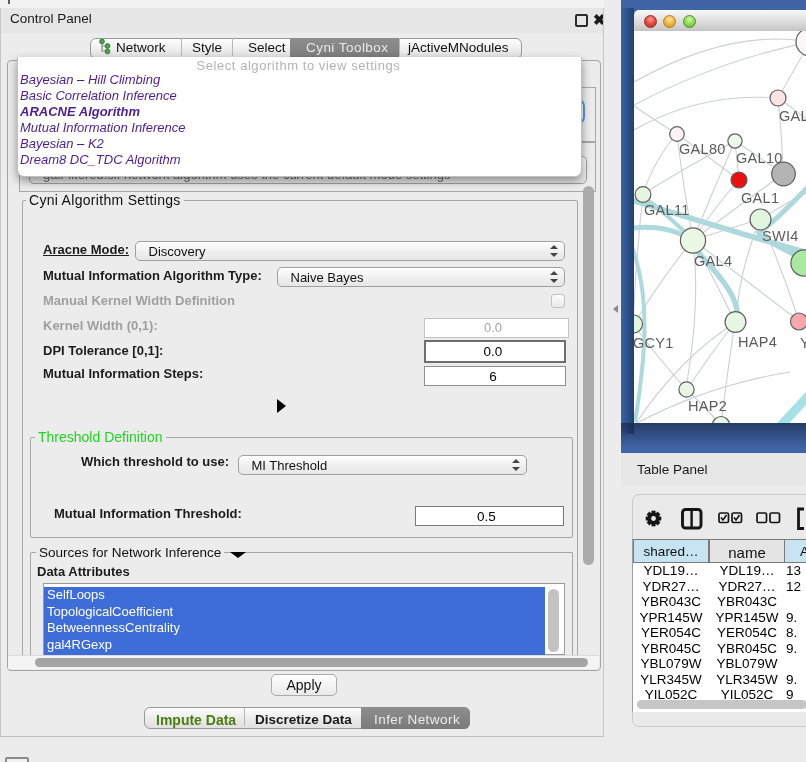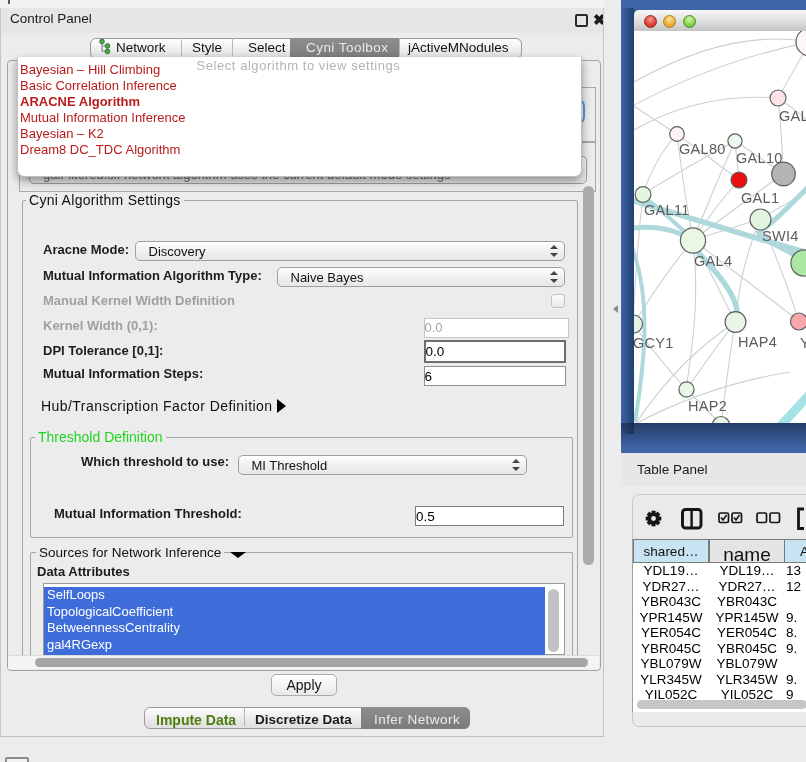--- a/index.html
+++ b/index.html
@@ -14,21 +14,21 @@
      font-size:13px;color:#111;}
   .combo .ct{position:absolute;left:13px;top:4px;}
   .spin{position:absolute;right:6px;top:0;width:8px;height:100%;}
   .spin:before{content:"";position:absolute;left:0;top:3px;
      border-left:4px solid transparent;border-right:4px solid transparent;
      border-bottom:4.5px solid #444;}
   .spin:after{content:"";position:absolute;left:0;bottom:3px;
      border-left:4px solid transparent;border-right:4px solid transparent;
      border-top:4.5px solid #444;}
   .field{position:absolute;background:#fff;font-size:13px;color:#000;
-     text-align:left;}
+     text-align:center;}
   .gbox{position:absolute;border:1px solid #a6a6a6;border-radius:2px;}
   .gtitle{position:absolute;top:-8px;background:#ececec;padding:0 3px;
      font-size:14px;line-height:15px;color:#111;}
 </style>
 </head>
 <body>
 
 <div class="abs" id="cp" style="left:0;top:0;width:621px;height:584px;background:#ececec;">
 
   <div class="abs" style="left:0;top:0;width:621px;height:8px;background:#f2f2f2;"></div>
@@ -72,21 +72,21 @@
   <div class="abs combo" style="left:29px;top:156px;width:556px;height:26px;">
      <span class="ct" style="color:#666;top:10px;">galFiltered.sif network algorithm uses the current default mode settings</span>
     </div>
 
   <div class="abs" style="left:583px;top:186px;width:11px;height:379px;background:#ababab;border-radius:6px;"></div>
 
   <div class="gbox" style="left:22px;top:200px;width:554px;height:456px;">
     <div class="gtitle" style="left:3px;letter-spacing:0.3px;">Cyni Algorithm Settings</div>
   </div>
 
-  <div class="abs lbl" style="left:43px;top:242px;">Aracne Mode:</div>
+  <div class="abs lbl" style="left:43px;top:242px;text-decoration:underline;">Aracne Mode:</div>
   <div class="combo" style="left:134.5px;top:241px;width:428.5px;height:18px;">
       <span class="ct" style="top:2px;">Discovery</span>
       <span class="spin"></span>
     </div>
   <div class="abs lbl" style="left:43px;top:268px;">Mutual Information Algorithm Type:</div>
   <div class="combo" style="left:276.5px;top:267px;width:286.5px;height:18px;">
       <span class="ct" style="top:2px;">Naive Bayes</span>
       <span class="spin"></span>
     </div>
   <div class="abs lbl dis" style="left:43px;top:293px;">Manual Kernel Width Definition</div>
@@ -95,21 +95,20 @@
   <div class="abs lbl dis" style="left:43px;top:318px;">Kernel Width (0,1):</div>
   <div class="field" style="left:423.5px;top:317.5px;width:137px;height:17px;border:1px solid #c4c4c4;
        color:#a5a5a5;padding:1.5px 6px 0 0;">0.0</div>
   <div class="abs lbl" style="left:43px;top:343px;">DPI Tolerance [0,1]:</div>
   <div class="field" style="left:423.5px;top:340px;width:135px;height:15px;border:2px solid #6e6e6e;
        padding:2px 3.5px 2px 0;font-size:13.5px;">0.0</div>
   <div class="abs lbl" style="left:43px;top:366px;">Mutual Information Steps:</div>
   <div class="field" style="left:423.5px;top:366px;width:137px;height:16px;border:1.5px solid #8f8f8f;
        padding:2px 3.5px 0 0;font-size:13.5px;">6</div>
 
-  <div class="abs" style="left:41px;top:398px;font-size:14px;letter-spacing:0.45px;color:#111;">Hub/Transcription Factor Definition</div>
   <div class="abs" style="left:277px;top:399px;width:0;height:0;border-top:7px solid transparent;
        border-bottom:7px solid transparent;border-left:9.5px solid #000;"></div>
 
   <div class="gbox" style="left:30px;top:437px;width:541px;height:99px;">
     <div class="gtitle" style="left:4px;color:#1fd41f;">Threshold Definition</div>
   </div>
   <div class="abs lbl" style="left:81px;top:454px;">Which threshold to use:</div>
   <div class="combo" style="left:237.5px;top:455px;width:287.5px;height:18px;">
       <span class="ct" style="top:2px;">MI Threshold</span>
       <span class="spin"></span>
@@ -147,21 +146,21 @@
   <div class="abs" style="left:374px;top:711.5px;font-size:13.5px;letter-spacing:0.45px;color:#ececec;">Infer Network</div>
 
   <div class="abs" style="left:5px;top:757px;width:20px;height:10px;border:2px solid #8a8a8a;
        border-radius:2px;background:#f2f2f2;"></div>
 </div>
 
 <div class="abs" style="left:17px;top:57px;width:563px;height:119px;background:#fff;
      border:1px solid #c0c0c0;border-top:none;border-radius:0 0 7px 7px;z-index:50;
      box-shadow:0 4px 10px rgba(0,0,0,0.4);"></div>
 <div class="abs" style="left:17px;top:57.5px;width:563px;text-align:center;font-size:13px;letter-spacing:0.55px;color:#b3b3b3;z-index:51;">Select algorithm to view settings</div>
-<div class="abs" style="left:20px;top:62px;font-size:13px;color:#b91c1c;line-height:16.1px;z-index:51;">
+<div class="abs" style="left:20px;top:72px;font-size:13px;color:#4c1d95;line-height:16.1px;z-index:51;font-style:italic;">
   Bayesian – Hill Climbing<br>
   Basic Correlation Inference<br>
   <span class="b">ARACNE Algorithm</span><br>
   Mutual Information Inference<br>
   Bayesian – K2<br>
   Dream8 DC_TDC Algorithm
 </div>
 
 <div class="abs" style="left:604px;top:0;width:17px;height:762px;background:#ececec;"></div>
 <div class="abs" style="left:613px;top:305px;width:0;height:0;border-top:4px solid transparent;
@@ -296,21 +295,21 @@
   </g>
 
   <path d="M154.5 2 h9 l5 5 v14.5 h-14 z" fill="none" stroke="#151515" stroke-width="2.8"></path>
 </svg>
 
 <div class="abs" style="left:632px;top:539px;width:1px;height:173px;background:#9f9f9f;"></div>
 <div class="abs" style="left:633px;top:539px;width:173px;height:173px;background:#fff;overflow:hidden;">
   <div class="abs" style="left:0;top:0;width:76px;height:24px;background:#c8e4f2;border:1px solid #7a7a7a;
        box-sizing:border-box;text-align:center;font-size:13.5px;color:#111;padding-top:4px;">shared…</div>
   <div class="abs" style="left:76px;top:0;width:76px;height:24px;background:#e4e4e4;border:1px solid #7a7a7a;
-       box-sizing:border-box;text-align:center;font-size:19px;color:#111;padding-top:4px;">name</div>
+       box-sizing:border-box;text-align:center;font-size:15px;color:#111;padding-top:4px;">name</div>
   <div class="abs" style="left:151px;top:0;width:60px;height:24px;background:#c8e4f2;border:1px solid #7a7a7a;
        box-sizing:border-box;font-size:13.5px;color:#111;padding:4px 0 0 15px;">A</div>
   <div class="abs" style="left:0;top:24px;width:76px;text-align:center;font-size:13.5px;color:#000;line-height:15.5px;">
     YDL19…<br>YDR27…<br>YBR043C<br>YPR145W<br>YER054C<br>YBR045C<br>YBL079W<br>YLR345W<br>YIL052C</div>
   <div class="abs" style="left:76px;top:24px;width:76px;text-align:center;font-size:13.5px;color:#000;line-height:15.5px;">
     YDL19…<br>YDR27…<br>YBR043C<br>YPR145W<br>YER054C<br>YBR045C<br>YBL079W<br>YLR345W<br>YIL052C</div>
   <div class="abs" style="left:153px;top:24px;width:30px;font-size:13.5px;color:#000;line-height:15.5px;">
     13<br>12<br>&nbsp;<br>9.<br>8.<br>9.<br>&nbsp;<br>9.<br>9</div>
   <div class="abs" style="left:4px;top:161px;width:170px;height:9px;background:#c6c6c6;border-radius:5px;"></div>
 </div>

